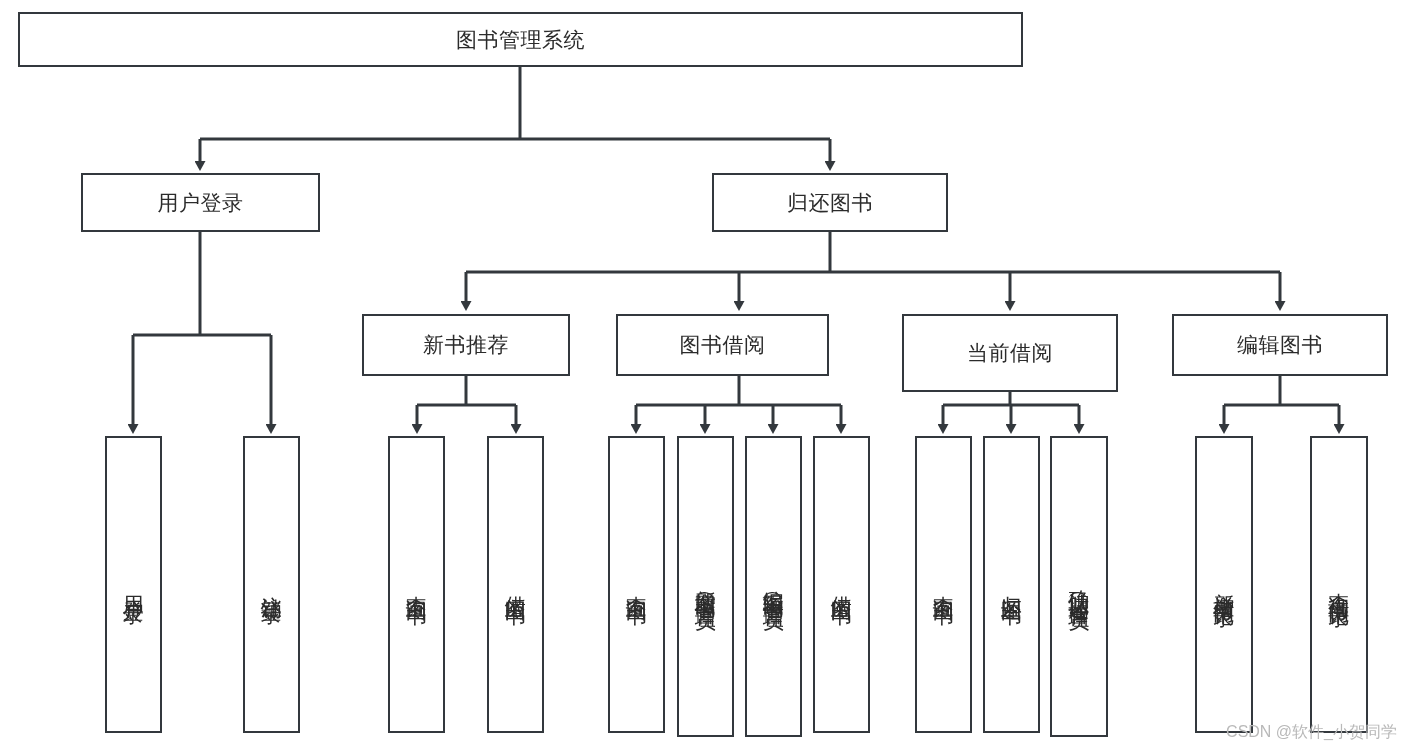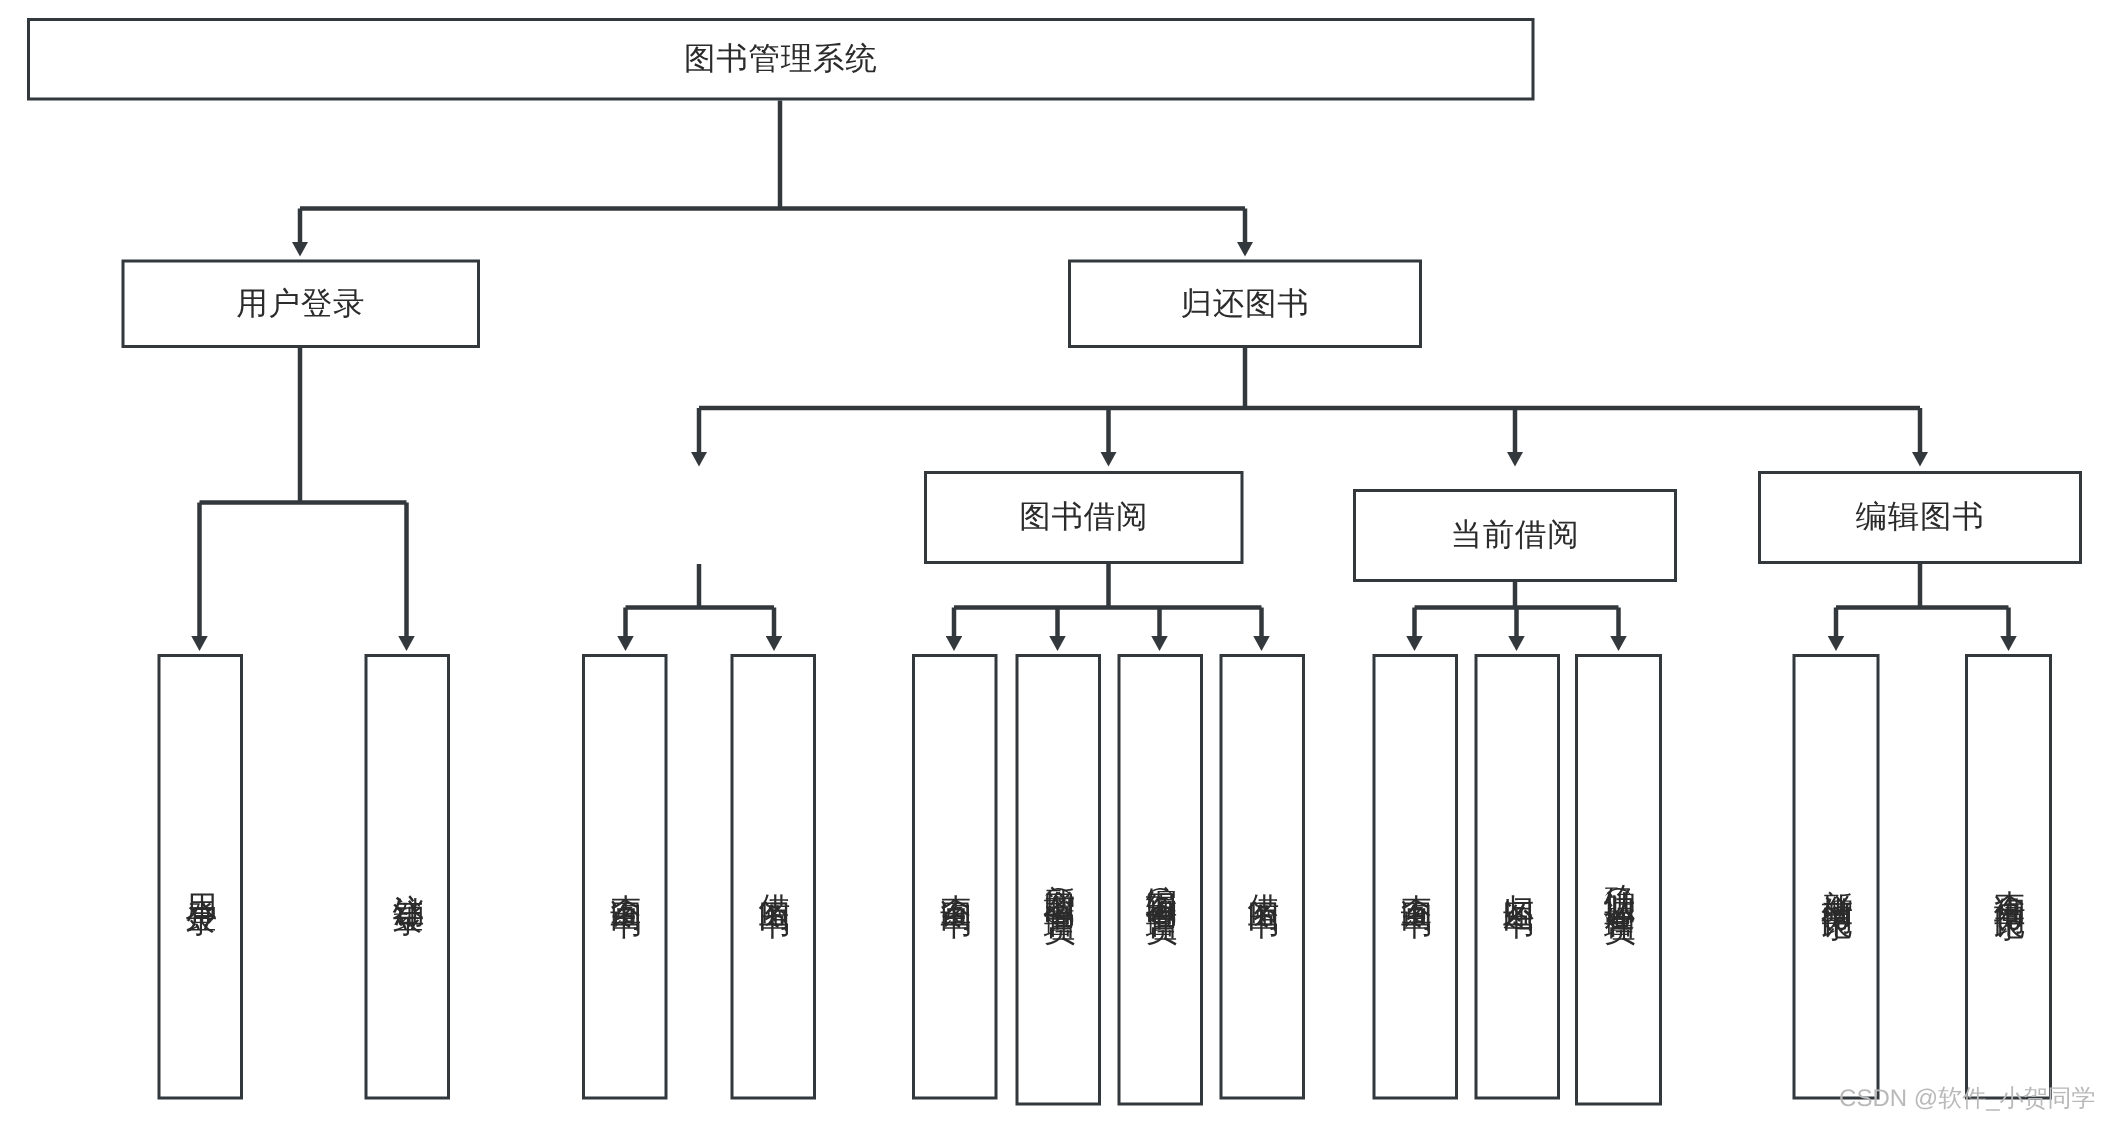--- a/index.html
+++ b/index.html
@@ -124,24 +124,27 @@
     <span>图书管理系统</span>
   </div>
 
   <div class="node h" style="left:81px; top:173px; width:239px; height:59px;">
     <span>用户登录</span>
   </div>
   <div class="node h" style="left:712px; top:173px; width:236px; height:59px;">
     <span>归还图书</span>
   </div>
 
+  <div class="node h" style="left:362px; top:314px; width:208px; height:62px;">
+    <span>新书推荐</span>
+  </div>
   <div class="node h" style="left:616px; top:314px; width:213px; height:62px;">
     <span>图书借阅</span>
   </div>
-  <div class="node h" style="left:902px; top:326px; width:216px; height:62px;">
+  <div class="node h" style="left:902px; top:314px; width:216px; height:78px;">
     <span>当前借阅</span>
   </div>
   <div class="node h" style="left:1172px; top:314px; width:216px; height:62px;">
     <span>编辑图书</span>
   </div>
 
   <div class="node v" style="left:105px; top:436px; width:57px; height:297px;">
     <span class="vtext">用户登录</span>
   </div>
   <div class="node v" style="left:243px; top:436px; width:57px; height:297px;">

